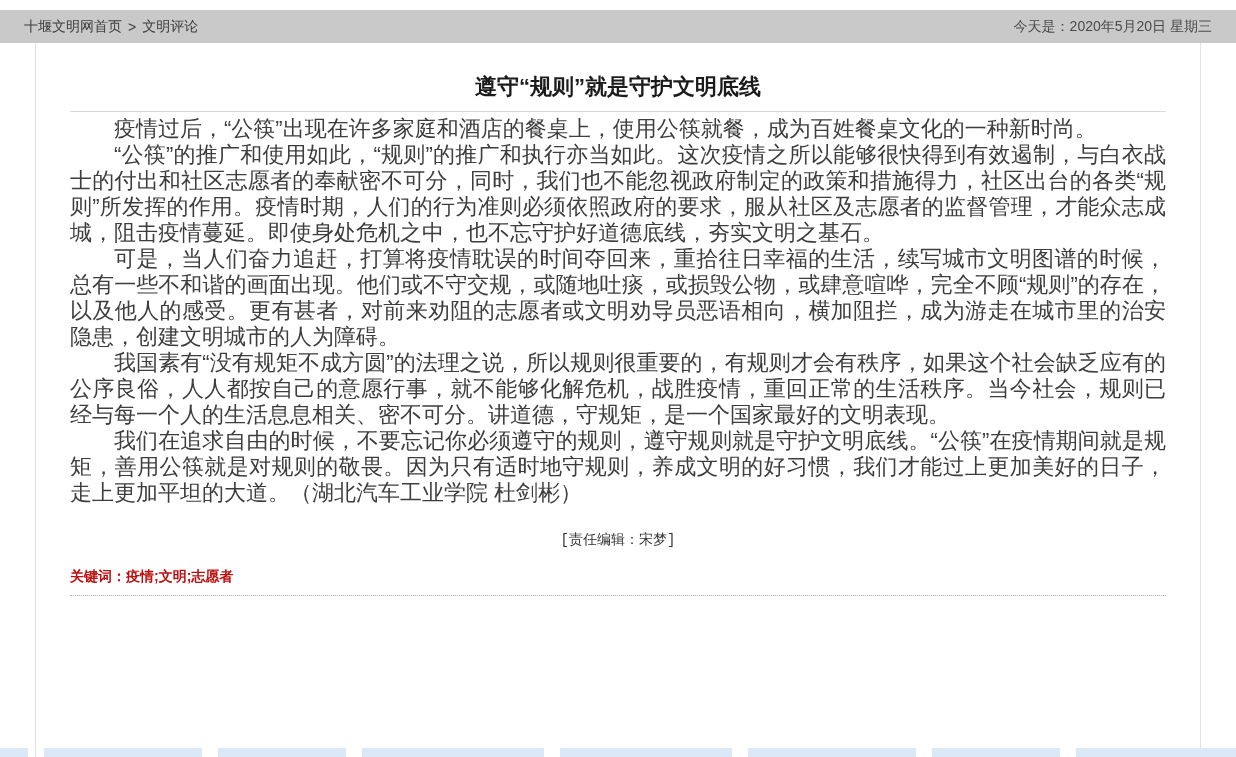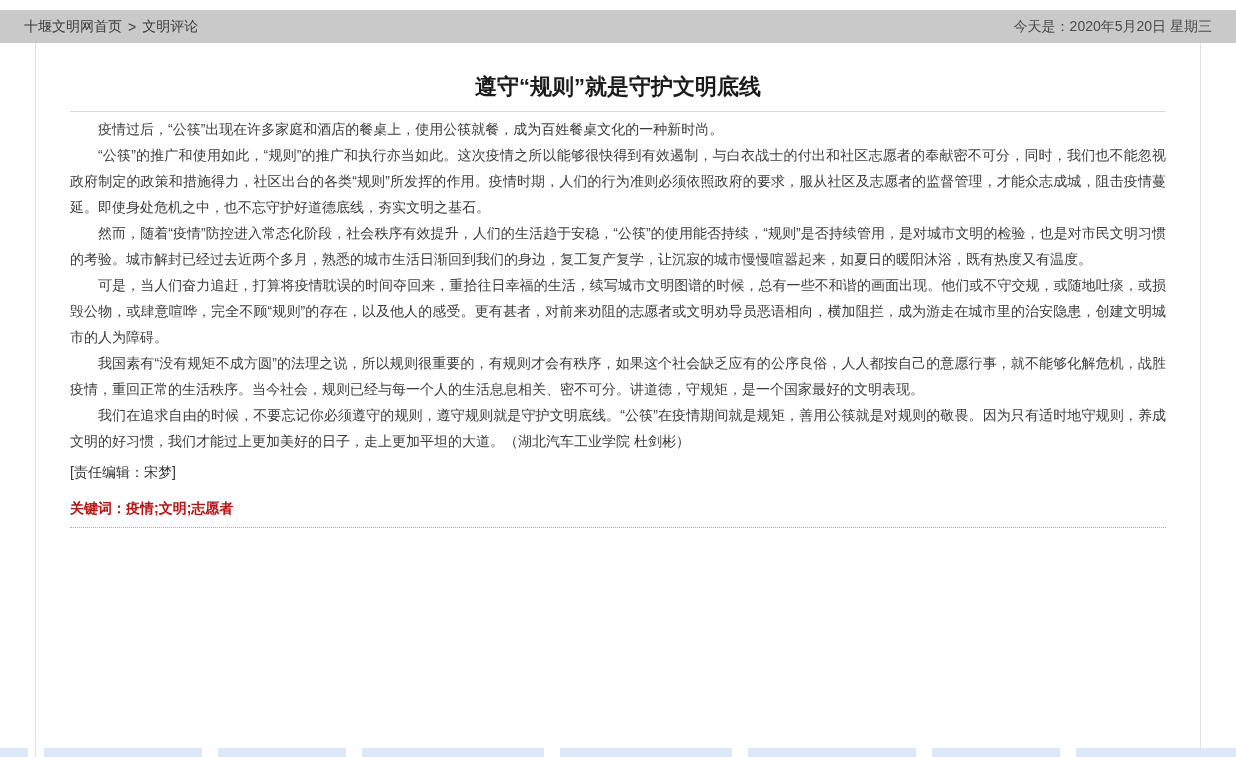--- a/index.html
+++ b/index.html
@@ -49,32 +49,33 @@
   }
   .article-meta {
     text-align: center;
     font-size: 14px;
     color: #404040;
     padding: 7px 0 6px 0;
     line-height: 19px;
   }
   .article-body { margin-top: 4px; }
   .article-body p {
-    font-size: 14px;
+    font-size: 22px;
     line-height: 26px;
     color: #3d3d3d;
     text-align: justify;
     text-indent: 2em;
   }
   .editor-line {
-    margin-top: 8px;
-    text-align: left;
+    margin-top: 24px;
+    text-align: center;
     font-size: 14px;
     color: #333333;
     line-height: 20px;
+    font-family: Liberation Mono, monospace;
   }
   .keywords-line {
     margin-top: 16px;
     font-size: 14px;
     font-weight: bold;
     color: #bb1111;
     line-height: 20px;
   }
   .keywords-line a { color: #bb1111; text-decoration: none; cursor: pointer; }
   .dotted-divider {
@@ -110,21 +111,20 @@
   <div class="today">今天是：2020年5月20日 星期三</div>
 </div>
 
 <div class="content-box">
   <h1 class="article-title">遵守“规则”就是守护文明底线</h1>
   <div class="title-divider"></div>
 
   <div class="article-body">
     <p>疫情过后，“公筷”出现在许多家庭和酒店的餐桌上，使用公筷就餐，成为百姓餐桌文化的一种新时尚。</p>
     <p>“公筷”的推广和使用如此，“规则”的推广和执行亦当如此。这次疫情之所以能够很快得到有效遏制，与白衣战士的付出和社区志愿者的奉献密不可分，同时，我们也不能忽视政府制定的政策和措施得力，社区出台的各类“规则”所发挥的作用。疫情时期，人们的行为准则必须依照政府的要求，服从社区及志愿者的监督管理，才能众志成城，阻击疫情蔓延。即使身处危机之中，也不忘守护好道德底线，夯实文明之基石。</p>
-    <p>然而，随着“疫情”防控进入常态化阶段，社会秩序有效提升，人们的生活趋于安稳，“公筷”的使用能否持续，“规则”是否持续管用，是对城市文明的检验，也是对市民文明习惯的考验。城市解封已经过去近两个多月，熟悉的城市生活日渐回到我们的身边，复工复产复学，让沉寂的城市慢慢喧嚣起来，如夏日的暖阳沐浴，既有热度又有温度。</p>
     <p>可是，当人们奋力追赶，打算将疫情耽误的时间夺回来，重拾往日幸福的生活，续写城市文明图谱的时候，总有一些不和谐的画面出现。他们或不守交规，或随地吐痰，或损毁公物，或肆意喧哗，完全不顾“规则”的存在，以及他人的感受。更有甚者，对前来劝阻的志愿者或文明劝导员恶语相向，横加阻拦，成为游走在城市里的治安隐患，创建文明城市的人为障碍。</p>
     <p>我国素有“没有规矩不成方圆”的法理之说，所以规则很重要的，有规则才会有秩序，如果这个社会缺乏应有的公序良俗，人人都按自己的意愿行事，就不能够化解危机，战胜疫情，重回正常的生活秩序。当今社会，规则已经与每一个人的生活息息相关、密不可分。讲道德，守规矩，是一个国家最好的文明表现。</p>
     <p>我们在追求自由的时候，不要忘记你必须遵守的规则，遵守规则就是守护文明底线。“公筷”在疫情期间就是规矩，善用公筷就是对规则的敬畏。因为只有适时地守规则，养成文明的好习惯，我们才能过上更加美好的日子，走上更加平坦的大道。（湖北汽车工业学院 杜剑彬）</p>
   </div>
 
   <div class="editor-line">[责任编辑：宋梦]</div>
 
   <div class="keywords-line">
     <span>关键词：</span><a>疫情;文明;志愿者</a>
   </div>

